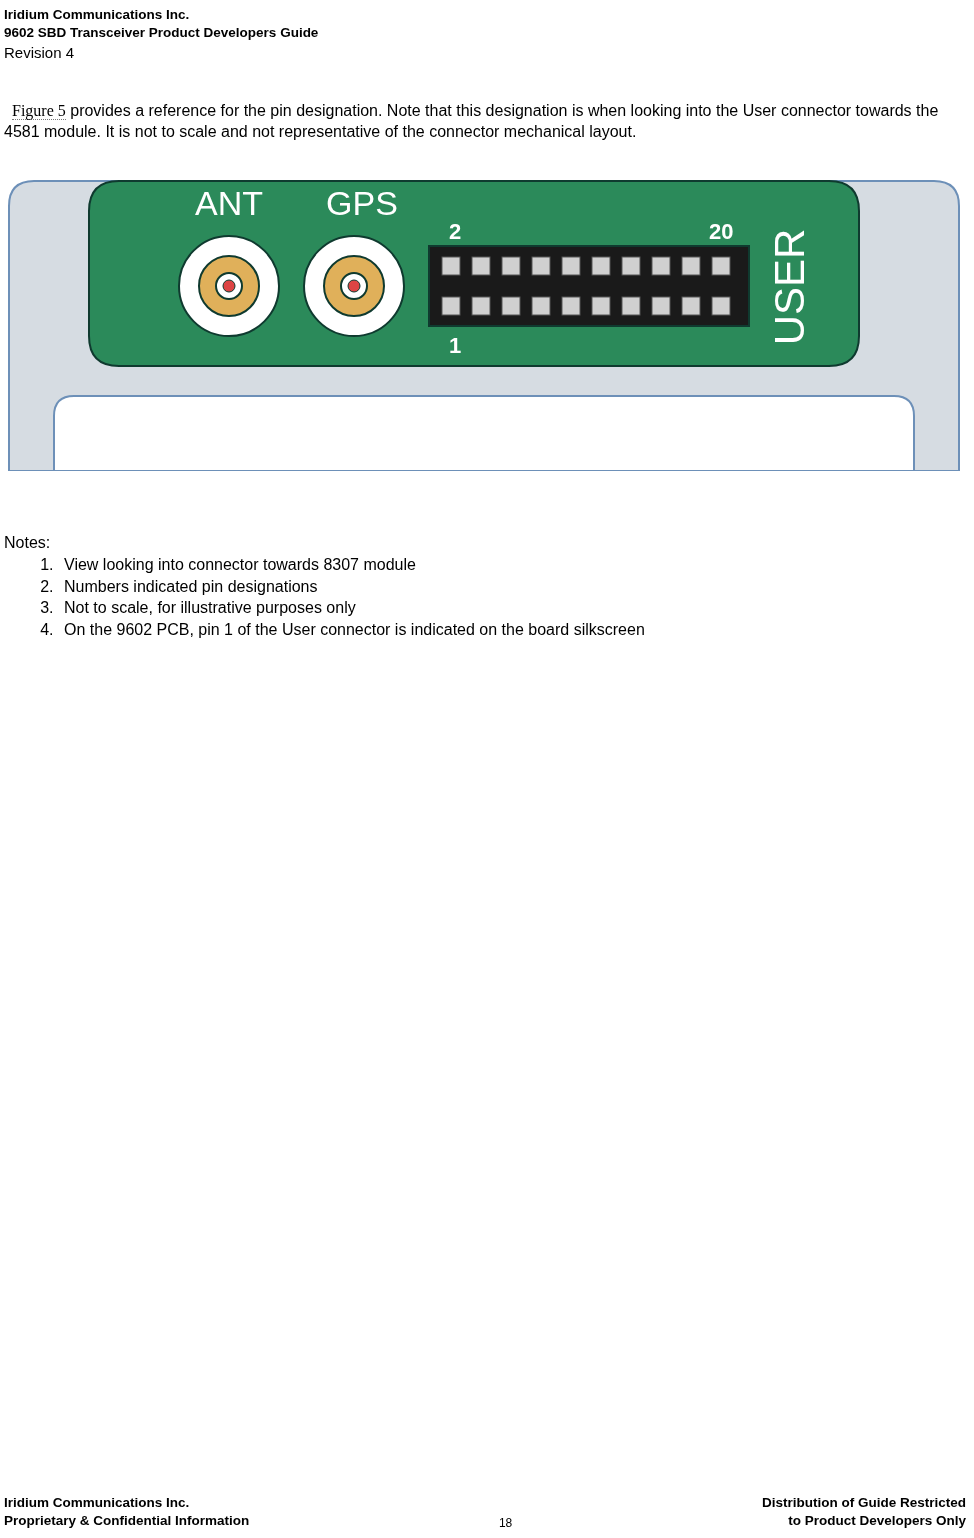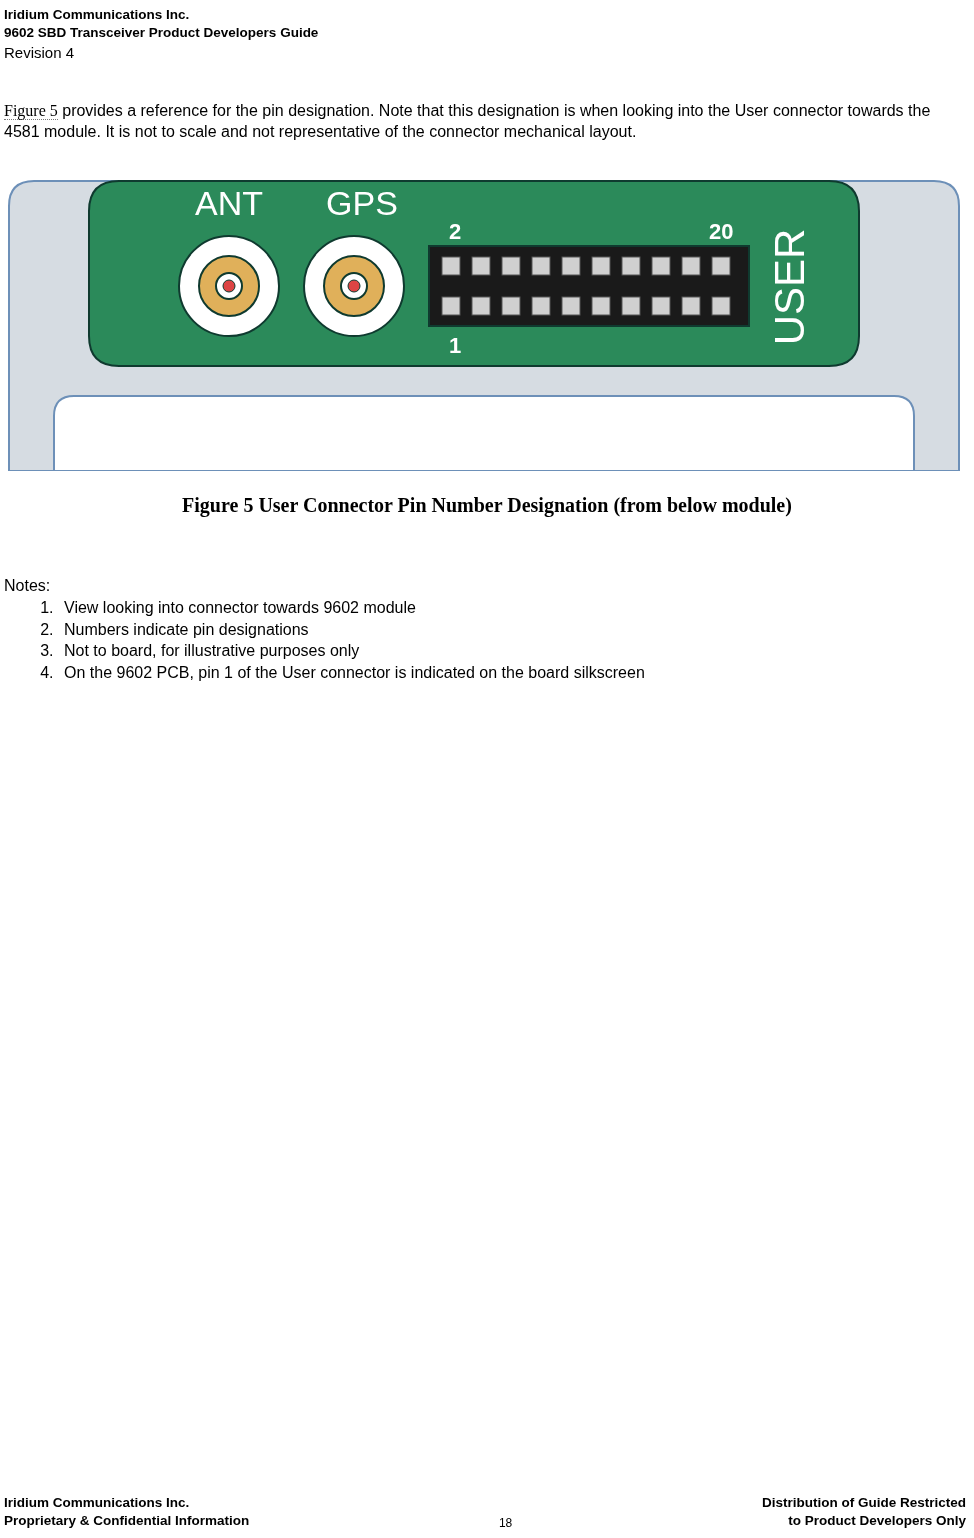--- a/index.html
+++ b/index.html
@@ -32,20 +32,21 @@
   .body-text {
     padding: 40px 4px 0 4px;
     font-size: 16px;
     line-height: 1.3;
   }
   .figure-link {
     color: #000;
     text-decoration: none;
     border-bottom: 1px dotted #777;
     font-family: "Times New Roman", serif;
+    margin-left: 8px;
   }
   .figure-wrap {
     margin: 28px 4px 0 4px;
   }
   .figure-caption {
     text-align: center;
     font-family: "Times New Roman", serif;
     font-weight: bold;
     font-size: 20px;
     margin: 20px 0 0 0;
@@ -174,29 +175,28 @@
         <rect x="708" y="126" width="18" height="18"></rect>
     </g>
 
     <text x="445" y="68" font-size="22" font-weight="bold" class="svg-label">2</text>
     <text x="705" y="68" font-size="22" font-weight="bold" class="svg-label">20</text>
     <text x="445" y="182" font-size="22" font-weight="bold" class="svg-label">1</text>
 
     <text x="800" y="116" font-size="42" class="svg-label" text-anchor="middle" transform="rotate(-90 800 116)">USER</text>
   </svg>
 
-  <div class="figure-caption">Figure 5 User Connector Pin Number Designation (from below module)</div>
 </div>
 
 <div class="notes">
   <span>Notes:</span>
   <ol>
-    <li>View looking into connector towards 9602 module</li>
-    <li>Numbers indicate pin designations</li>
-    <li>Not to board, for illustrative purposes only</li>
+    <li>View looking into connector towards 8307 module</li>
+    <li>Numbers indicated pin designations</li>
+    <li>Not to scale, for illustrative purposes only</li>
     <li>On the 9602 PCB, pin 1 of the User connector is indicated on the board silkscreen</li>
   </ol>
 </div>
 
 <div class="ftr">
   <div class="ftr-left">
     <div>Iridium Communications Inc.</div>
     <div>Proprietary &amp; Confidential Information</div>
   </div>
   <div class="page-num">18</div>

